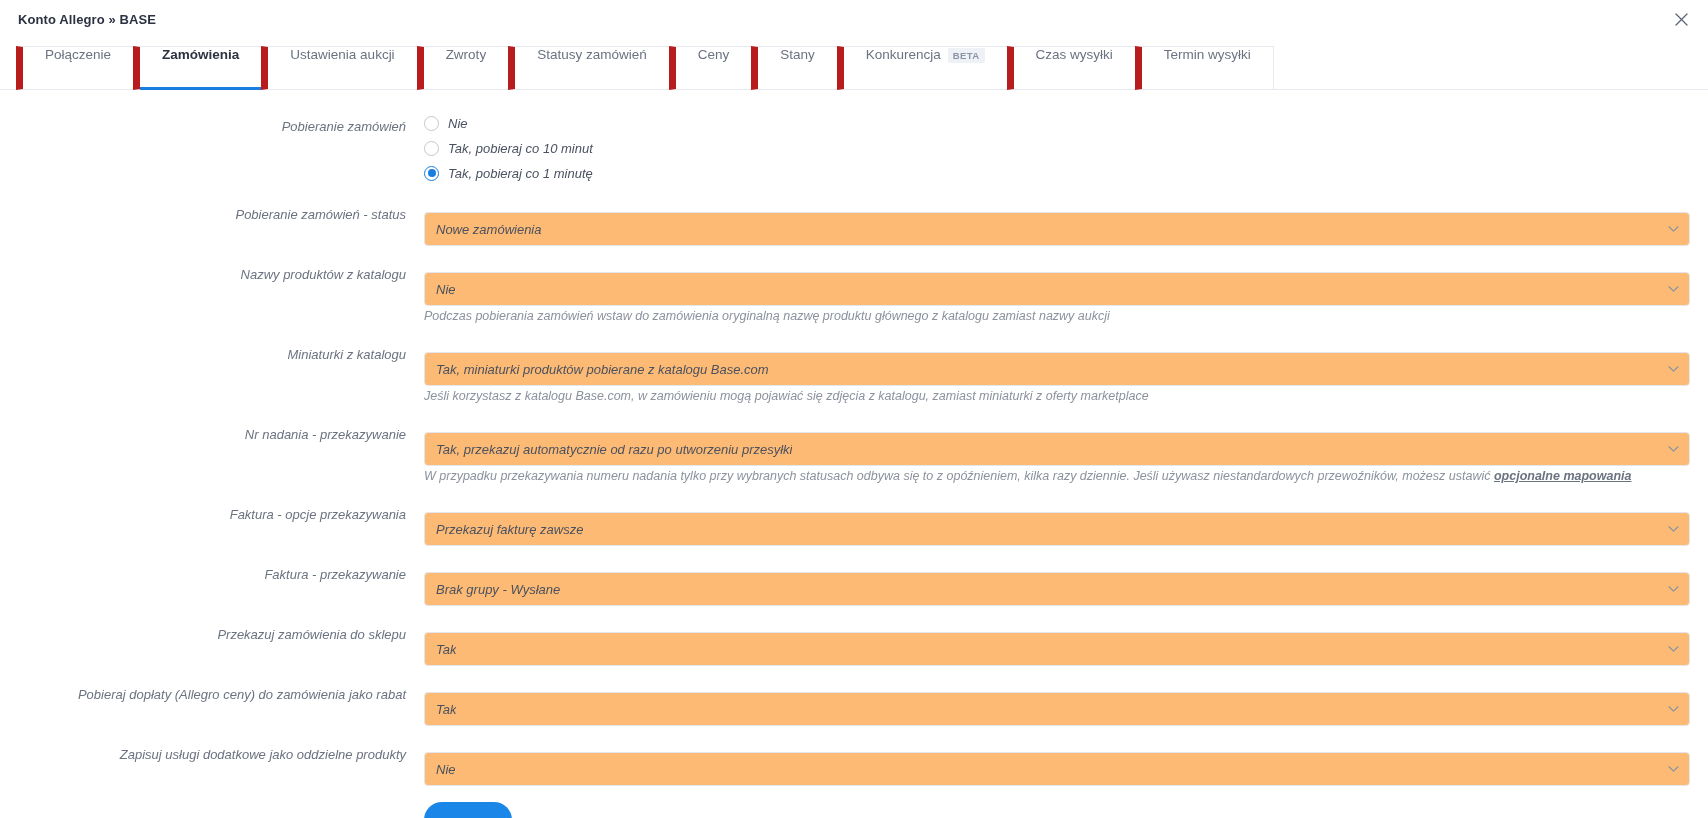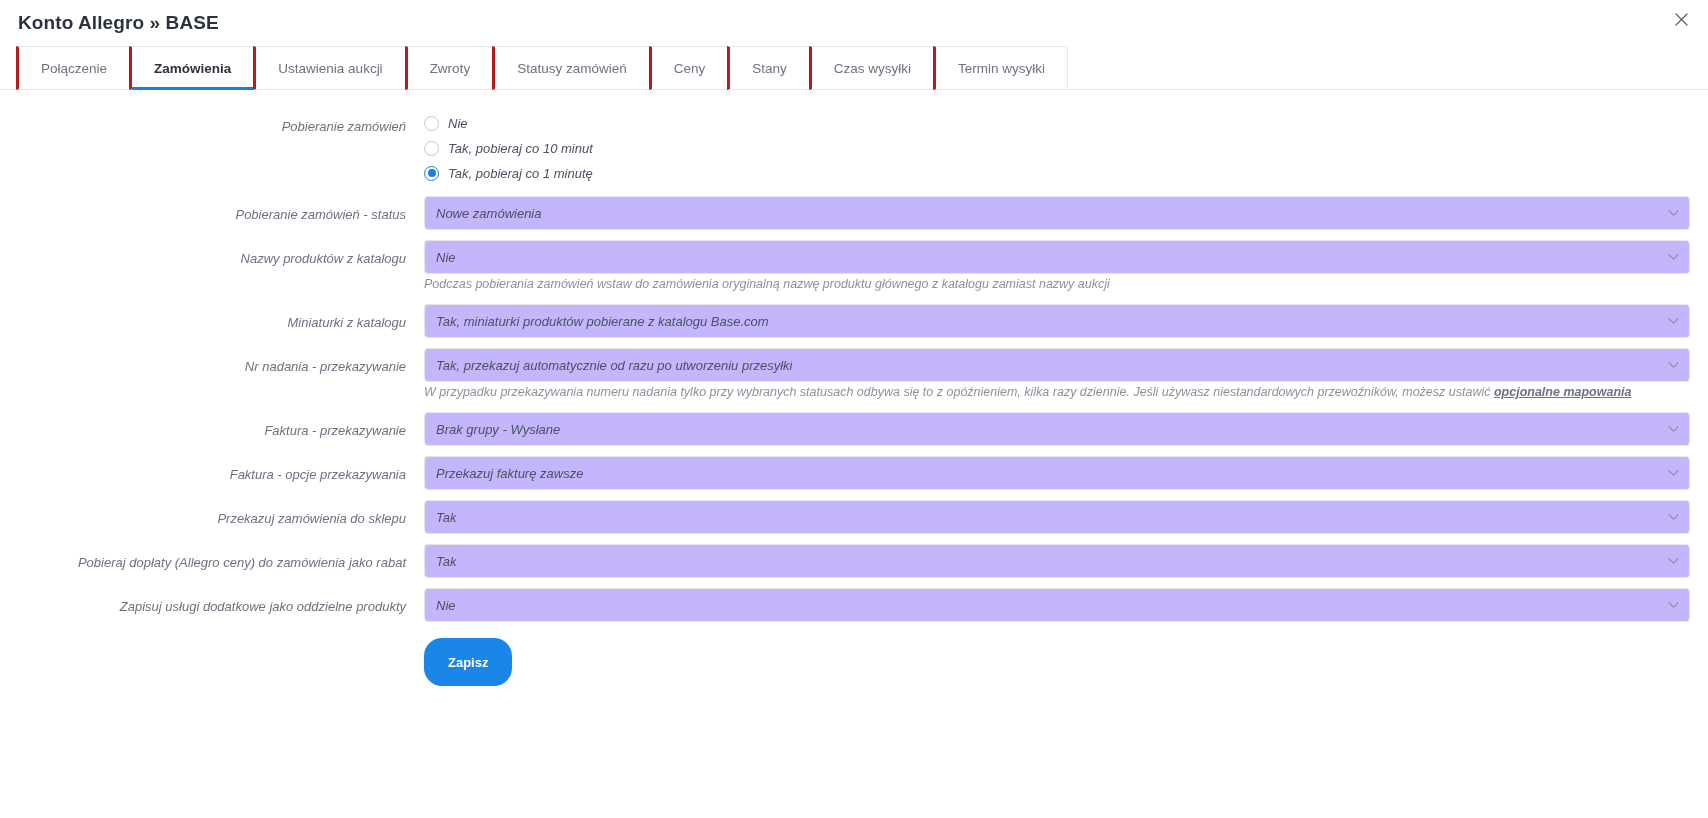--- a/index.html
+++ b/index.html
@@ -17,21 +17,21 @@
     position: relative;
   }
 
   
   .page-header {
     position: relative;
     padding: 12px 18px 0 18px;
     height: 38px;
   }
   .page-title {
-    font-size: 19px;
+    font-size: 13px;
     font-weight: bold;
     color: #2c3240;
     letter-spacing: 0.1px;
   }
   .close-btn {
     position: absolute;
     top: 8px;
     right: 16px;
     width: 22px;
     height: 22px;
@@ -60,29 +60,29 @@
   .tabs {
     display: flex;
     align-items: stretch;
     height: 44px;
     padding-left: 16px;
     position: relative;
     z-index: 2;
   }
   .tab {
     display: flex;
-    align-items: center;
+    align-items: flex-start;
     justify-content: center;
     gap: 7px;
     padding: 0 22px;
     font-size: 13.5px;
     color: #6b7280;
     cursor: pointer;
     background: #ffffff;
-    border-left: 3px solid #b91c1c;
+    border-left: 7px solid #b91c1c;
     border-top: 1px solid #e6e9ee;
     border-bottom: 1px solid #e6e9ee;
     position: relative;
     white-space: nowrap;
   }
   .tab:last-child { border-right: 1px solid #e6e9ee; }
   .tab.active {
     color: #2c3240;
     font-weight: bold;
   }
@@ -172,27 +172,28 @@
     background: #1a7ee0;
   }
 
   
   .select-box {
     position: relative;
     width: 100%;
     height: 34px;
     border: 1px solid #e3e7ed;
     border-radius: 4px;
-    background: #c4b5fd;
+    background: #fdba74;
     display: flex;
     align-items: center;
     padding: 0 30px 0 11px;
     font-size: 13px;
     color: #4a5160;
     cursor: pointer;
+    margin-top: 16px;
   }
   .select-value {
     white-space: nowrap;
     overflow: hidden;
     text-overflow: ellipsis;
   }
   .select-chevron {
     position: absolute;
     right: 10px;
     top: 50%;
@@ -267,20 +268,24 @@
       <div class="tab">
         <span>Statusy zamówień</span>
       </div>
       <div class="tab">
         <span>Ceny</span>
       </div>
       <div class="tab">
         <span>Stany</span>
       </div>
       <div class="tab">
+        <span>Konkurencja</span>
+        <span class="tab-badge">BETA</span>
+      </div>
+      <div class="tab">
         <span>Czas wysyłki</span>
       </div>
       <div class="tab">
         <span>Termin wysyłki</span>
       </div>
     </div>
 </div>
 
 <div class="form">
 
@@ -336,54 +341,55 @@
         <div class="row-label">Miniaturki z katalogu</div>
         <div class="row-field">
           <div class="select-box">
             <span class="select-value">Tak, miniaturki produktów pobierane z katalogu Base.com</span>
             <span class="select-chevron">
               <svg width="11" height="7" viewBox="0 0 11 7" aria-hidden="true">
                 <path d="M1 1.3 L5.5 5.6 L10 1.3" stroke="#8a93a3" stroke-width="1.2" fill="none" stroke-linecap="round" stroke-linejoin="round"></path>
               </svg>
             </span>
           </div>
+          <div class="help-text"><span>Jeśli korzystasz z katalogu Base.com, w zamówieniu mogą pojawiać się zdjęcia z katalogu, zamiast miniaturki z oferty marketplace</span></div>
         </div>
       </div>
       <div class="row">
         <div class="row-label">Nr nadania - przekazywanie</div>
         <div class="row-field">
           <div class="select-box">
             <span class="select-value">Tak, przekazuj automatycznie od razu po utworzeniu przesyłki</span>
             <span class="select-chevron">
               <svg width="11" height="7" viewBox="0 0 11 7" aria-hidden="true">
                 <path d="M1 1.3 L5.5 5.6 L10 1.3" stroke="#8a93a3" stroke-width="1.2" fill="none" stroke-linecap="round" stroke-linejoin="round"></path>
               </svg>
             </span>
           </div>
           <div class="help-text"><span>W przypadku przekazywania numeru nadania tylko przy wybranych statusach odbywa się to z opóźnieniem, kilka razy dziennie. Jeśli używasz niestandardowych przewoźników, możesz ustawić </span><span class="help-link">opcjonalne mapowania</span></div>
         </div>
       </div>
       <div class="row">
+        <div class="row-label">Faktura - opcje przekazywania</div>
+        <div class="row-field">
+          <div class="select-box">
+            <span class="select-value">Przekazuj fakturę zawsze</span>
+            <span class="select-chevron">
+              <svg width="11" height="7" viewBox="0 0 11 7" aria-hidden="true">
+                <path d="M1 1.3 L5.5 5.6 L10 1.3" stroke="#8a93a3" stroke-width="1.2" fill="none" stroke-linecap="round" stroke-linejoin="round"></path>
+              </svg>
+            </span>
+          </div>
+        </div>
+      </div>
+      <div class="row">
         <div class="row-label">Faktura - przekazywanie</div>
         <div class="row-field">
           <div class="select-box">
             <span class="select-value">Brak grupy - Wysłane</span>
-            <span class="select-chevron">
-              <svg width="11" height="7" viewBox="0 0 11 7" aria-hidden="true">
-                <path d="M1 1.3 L5.5 5.6 L10 1.3" stroke="#8a93a3" stroke-width="1.2" fill="none" stroke-linecap="round" stroke-linejoin="round"></path>
-              </svg>
-            </span>
-          </div>
-        </div>
-      </div>
-      <div class="row">
-        <div class="row-label">Faktura - opcje przekazywania</div>
-        <div class="row-field">
-          <div class="select-box">
-            <span class="select-value">Przekazuj fakturę zawsze</span>
             <span class="select-chevron">
               <svg width="11" height="7" viewBox="0 0 11 7" aria-hidden="true">
                 <path d="M1 1.3 L5.5 5.6 L10 1.3" stroke="#8a93a3" stroke-width="1.2" fill="none" stroke-linecap="round" stroke-linejoin="round"></path>
               </svg>
             </span>
           </div>
         </div>
       </div>
       <div class="row">
         <div class="row-label">Przekazuj zamówienia do sklepu</div>

